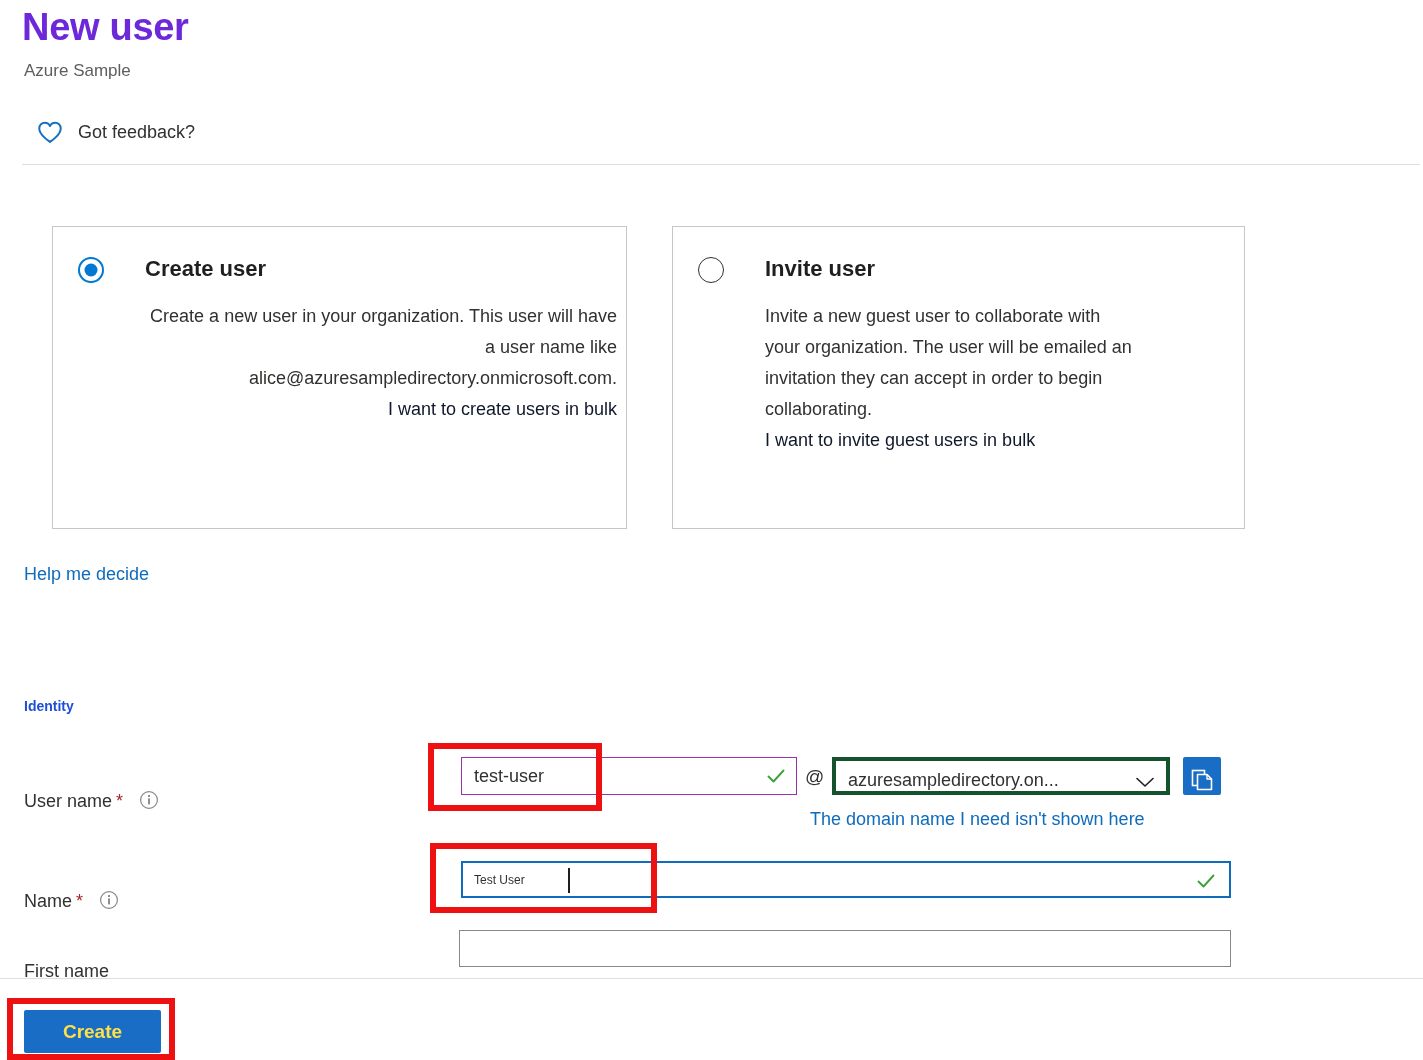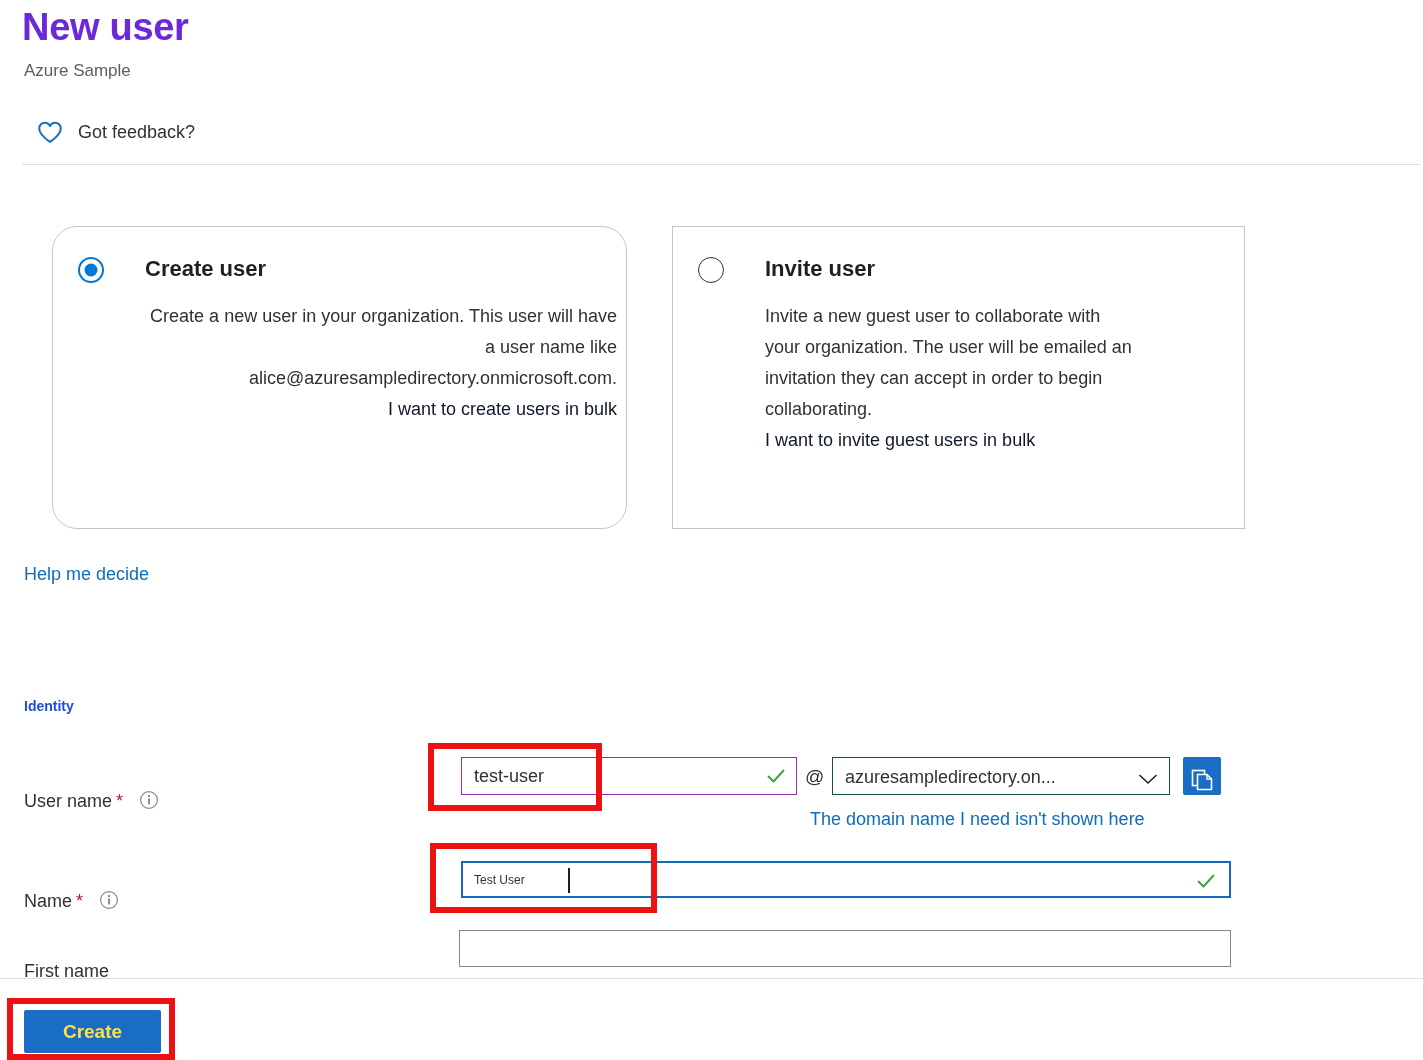--- a/index.html
+++ b/index.html
@@ -55,21 +55,21 @@
   }
 
   
   .option-card {
     position: absolute;
     border: 1px solid #c8c6c4;
     background: #ffffff;
     padding: 0;
     cursor: pointer;
   }
-  #card-create-user { left: 52px; top: 226px; width: 575px; height: 303px; border-radius: 25px; }
+  #card-create-user { left: 52px; top: 226px; width: 575px; height: 303px; }
   #card-invite-user { left: 672px; top: 226px; width: 573px; height: 303px; }
 
   .radio-outer {
     position: absolute;
     left: 25px; top: 30px;
     width: 26px; height: 26px;
     border-radius: 50%;
     border: 2px solid #0078d4;
     background: #fff;
   }
@@ -166,21 +166,21 @@
     position: absolute;
     left: 805px; top: 766px;
     font-size: 19px;
     color: #323130;
     line-height: 22px;
   }
   #domain-select {
     position: absolute;
     left: 832px; top: 757px;
     width: 338px; height: 38px;
-    border: 1px solid #14532d;
+    border: 4px solid #14532d;
     background: #fff;
     cursor: pointer;
   }
   #domain-select-value {
     position: absolute;
     left: 12px; top: 7px;
     font-size: 18px;
     color: #323130;
     line-height: 24px;
     white-space: nowrap;

